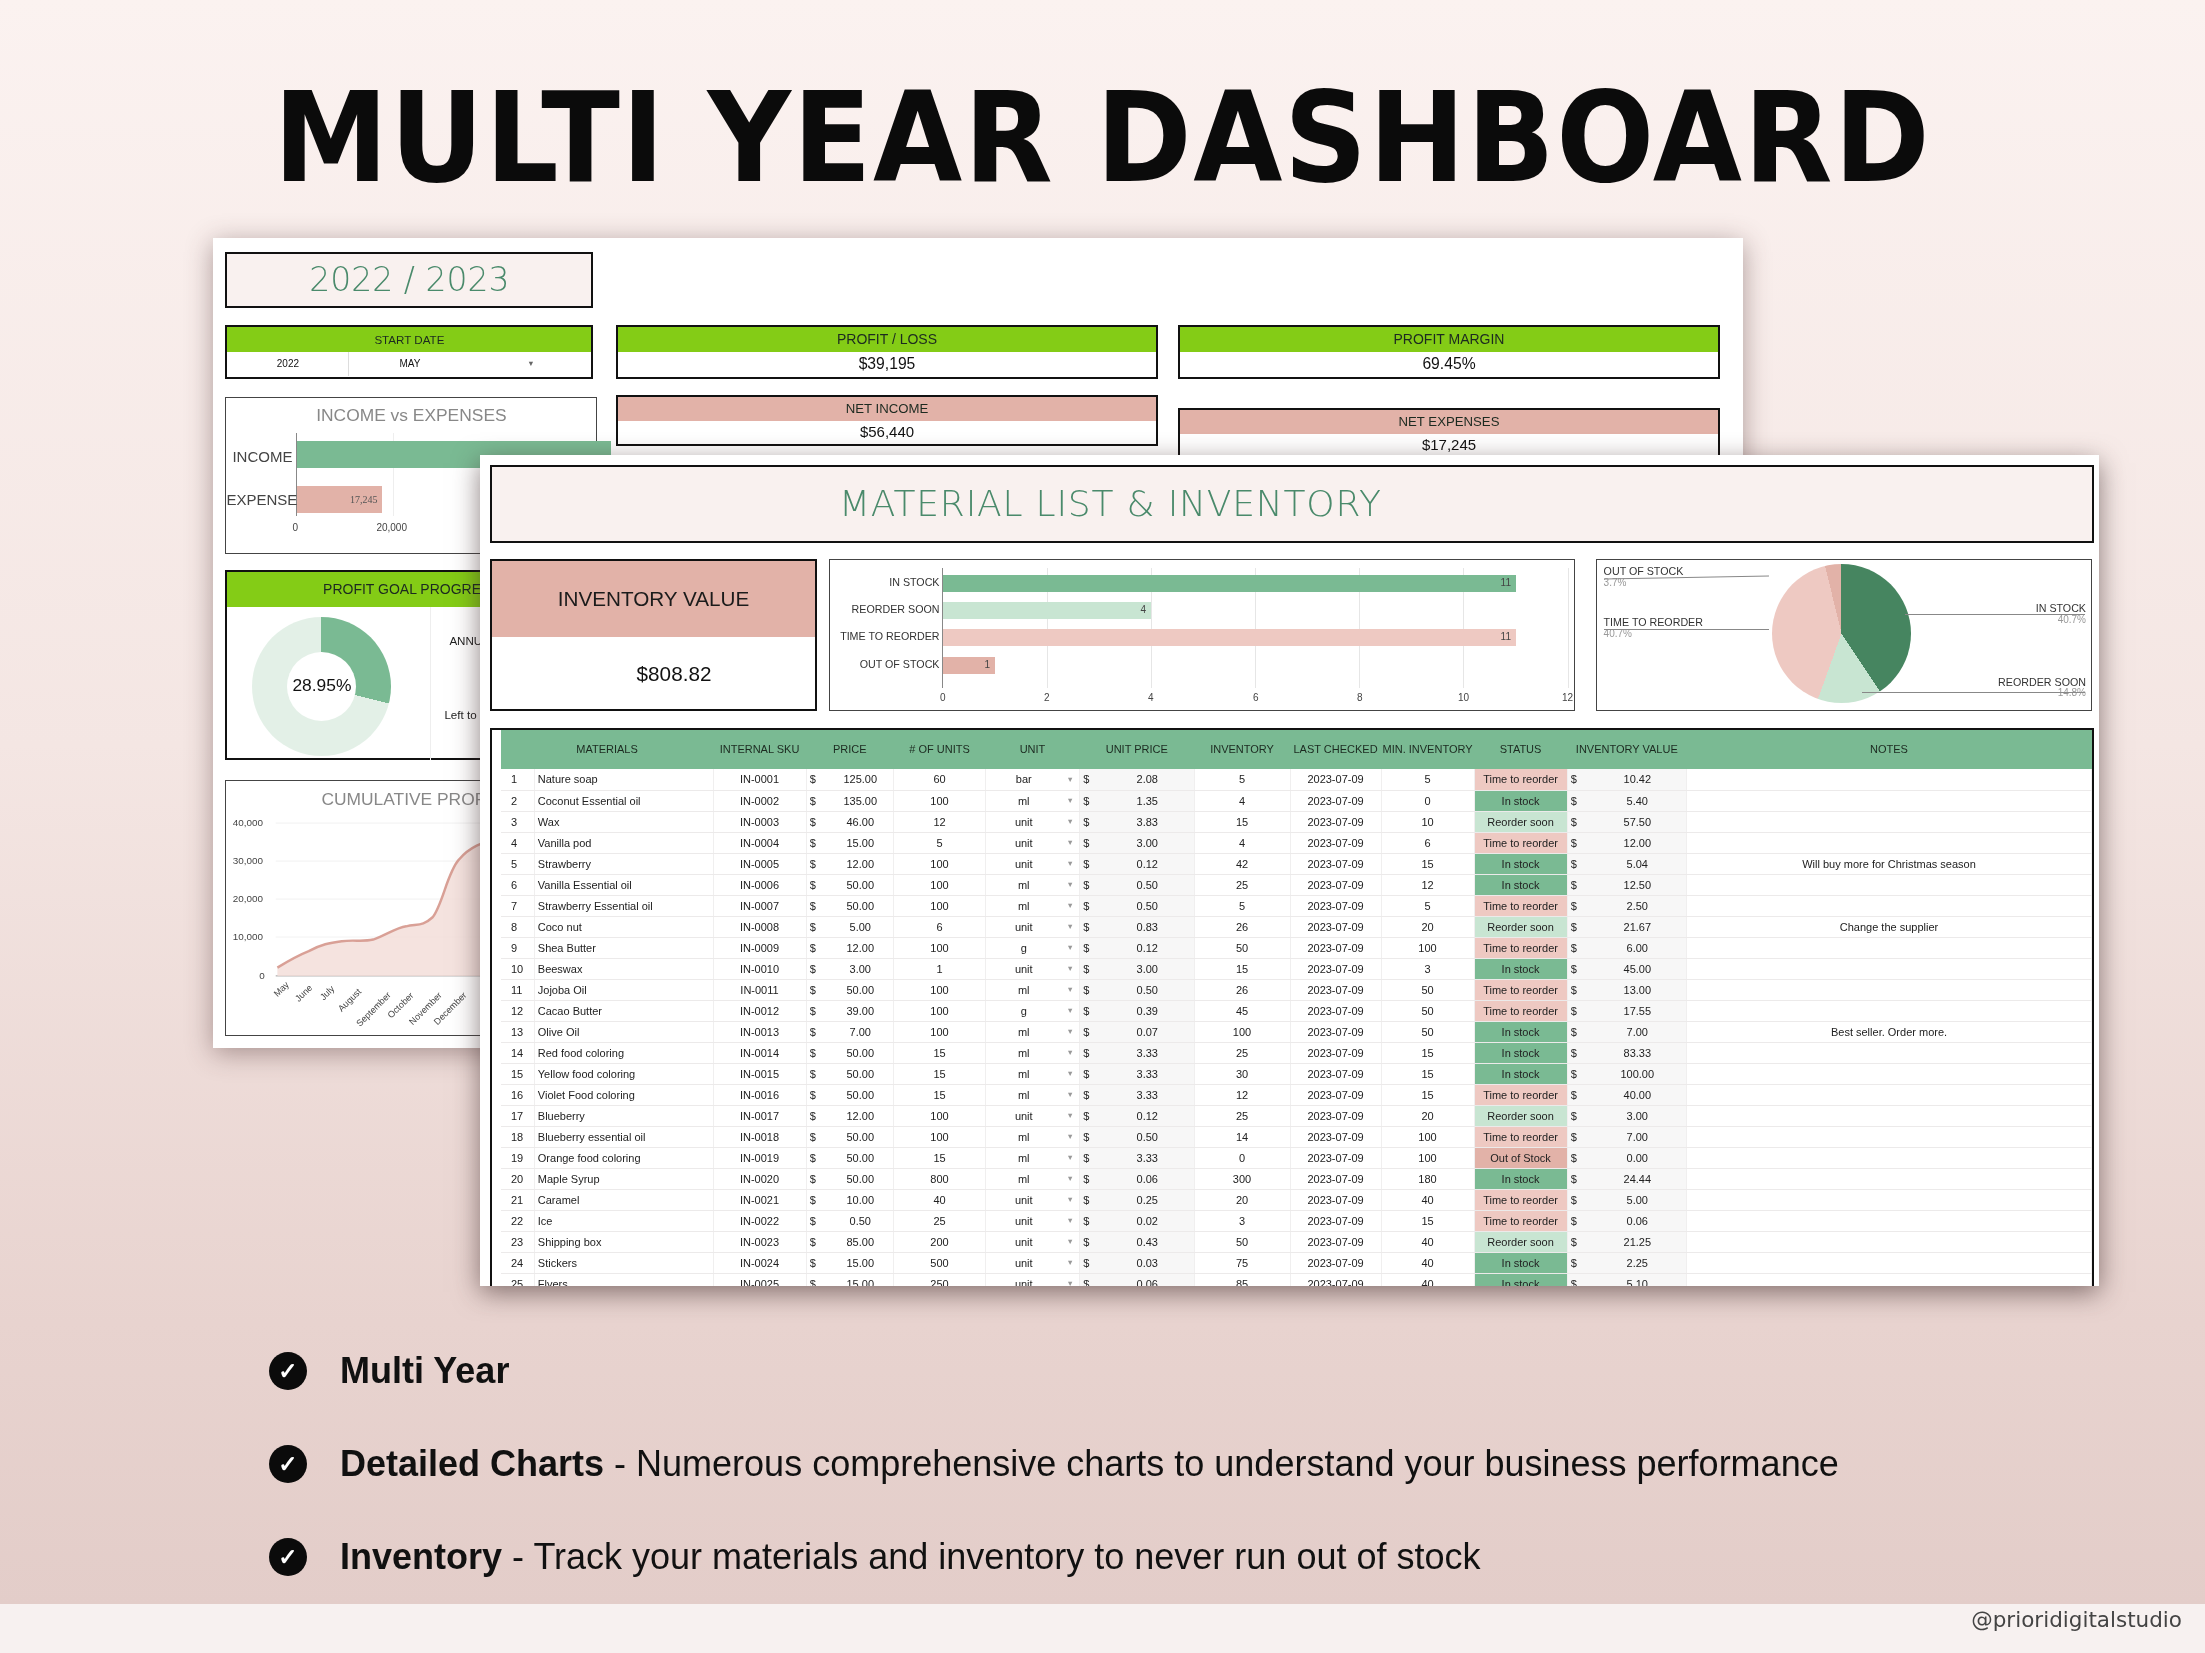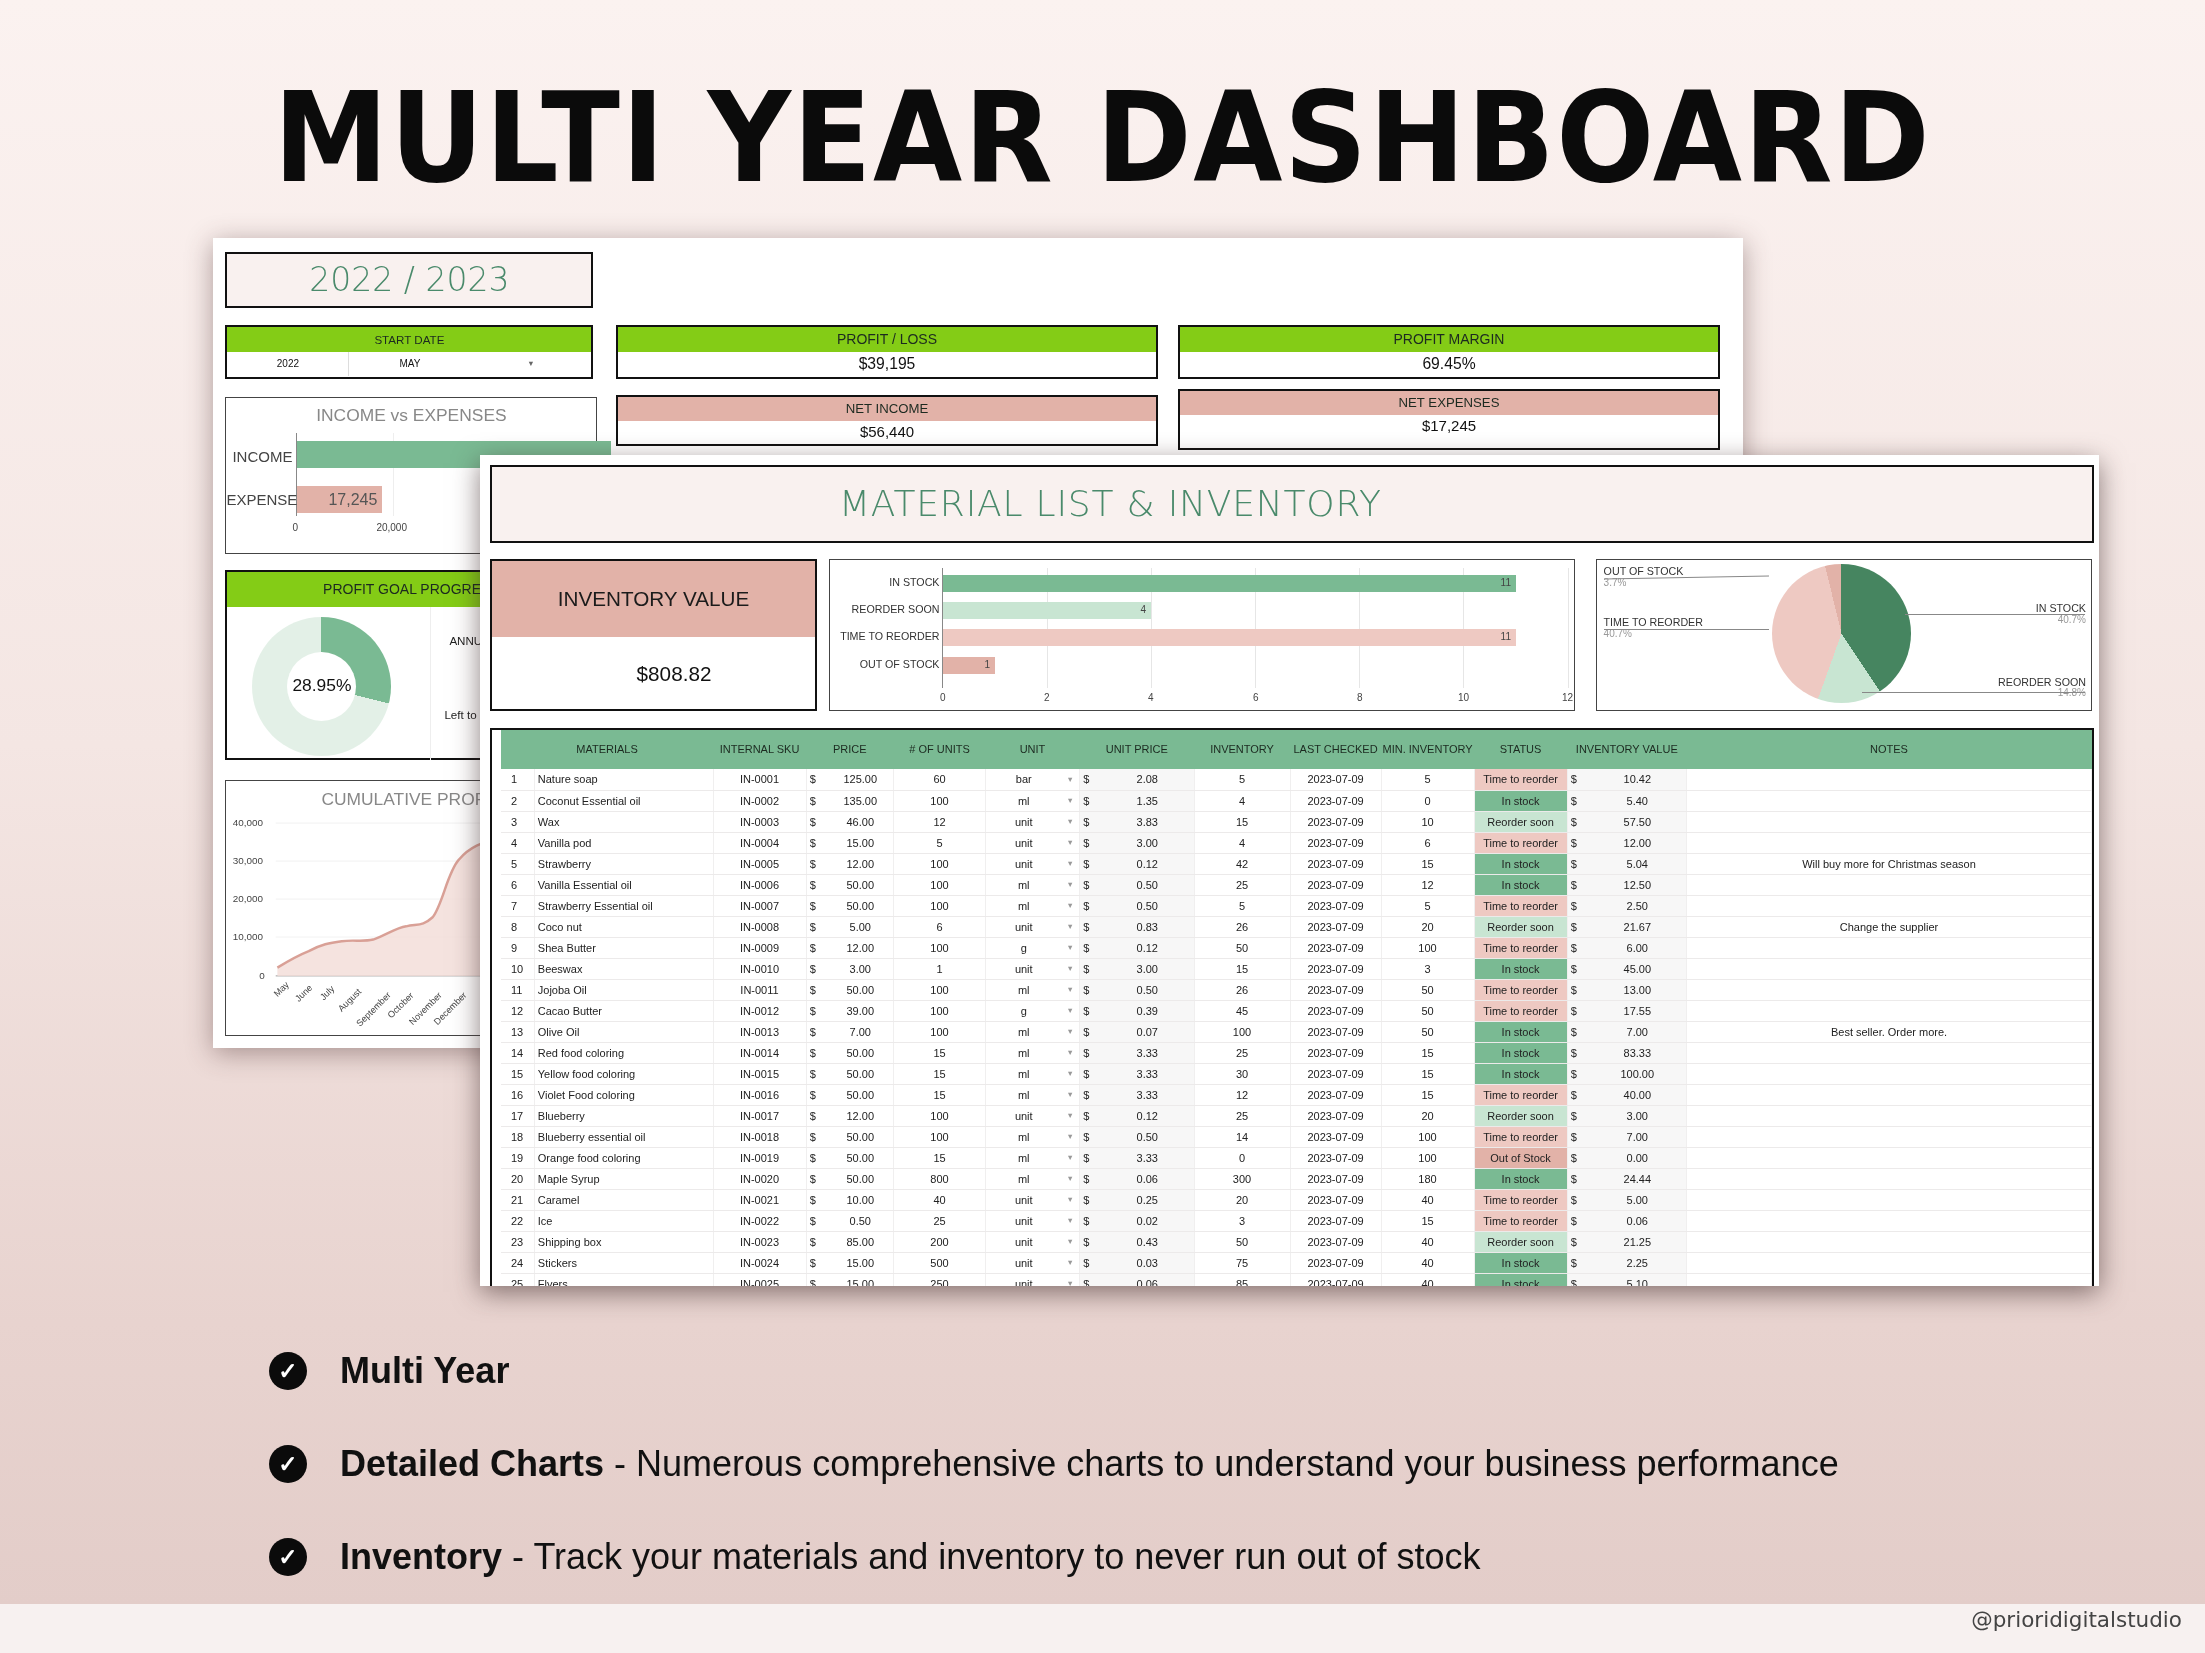--- a/index.html
+++ b/index.html
@@ -33,26 +33,26 @@
   .year-box span { display:block; font-size: 33px; line-height: 51px; }
   .annual-box { left: 403px; top: 14px; width: 1108px; height: 56px; }
   .annual-box span { display:block; font-size: 33px; line-height: 51px; letter-spacing: 0.8px; }
   .startdate { left: 12.4px; top: 87px; width: 368px; height: 54px; }
   .startdate .vl { display: flex; font-size: 10.7px; }
   .startdate .vl span { flex: 1; text-align: center; }
   .startdate .vl span:first-child { border-right: 0.8px solid #ddd; }
   .profitloss { left: 403px; top: 87px; width: 542px; height: 54px; }
   .profitmargin { left: 965px; top: 87px; width: 542px; height: 54px; }
   .netincome { left: 403px; top: 157px; width: 542px; height: 51px; }
-  .netexpenses { left: 965px; top: 151px; width: 542px; height: 61px; }
+  .netexpenses { left: 965px; top: 170px; width: 542px; height: 61px; }
 
   .ie-chart { left: 12.4px; top: 159px; width: 372px; height: 157px; border: 1.7px solid #444; background:#fff; }
   .ie-chart .ttl { font-size: 17.4px; color: #888; text-align: center; margin-top: 6.6px; }
   .ie-lbl { position: absolute; font-size: 15px; color: #444; text-align: right; width: 66px; }
-  .ie-bar { position: absolute; height: 27px; font-size: 16px; color:#555; text-align:right; padding-right:5px; line-height:27px; }
+  .ie-bar { position: absolute; height: 27px; font-size: 10px; color:#555; text-align:right; padding-right:5px; line-height:27px;font-family:Liberation Serif, serif; }
   .ie-axis { position: absolute; font-size: 10px; color:#444; }
 
   .goal { left: 12.4px; top: 332px; width: 372px; height: 190px; border: 2.5px solid #111; background:#fff; }
   .goal .hd { height: 35px; font-size: 14px; line-height: 35px; }
   .donut { position: absolute; left: 25px; top: 45px; width: 139px; height: 139px; border-radius: 50%;
     background: conic-gradient(#7aba93 0 28.95%, #e3f0e7 28.95% 100%); }
   .donut::after { content:""; position:absolute; left:35px; top:35px; width:69px; height:69px; border-radius:50%; background:#fff; }
   .donut-val { position: absolute; left: 25px; top: 103px; width: 139px; text-align: center; font-size: 17.4px; z-index: 2; }
   .goal-side { position:absolute; left: 203px; top: 35px; width: 0.8px; height: 153px; background:#eee; }
   .goal-lbl1 { position:absolute; left: 222px; top: 62px; font-size: 11.6px; color:#222; }

